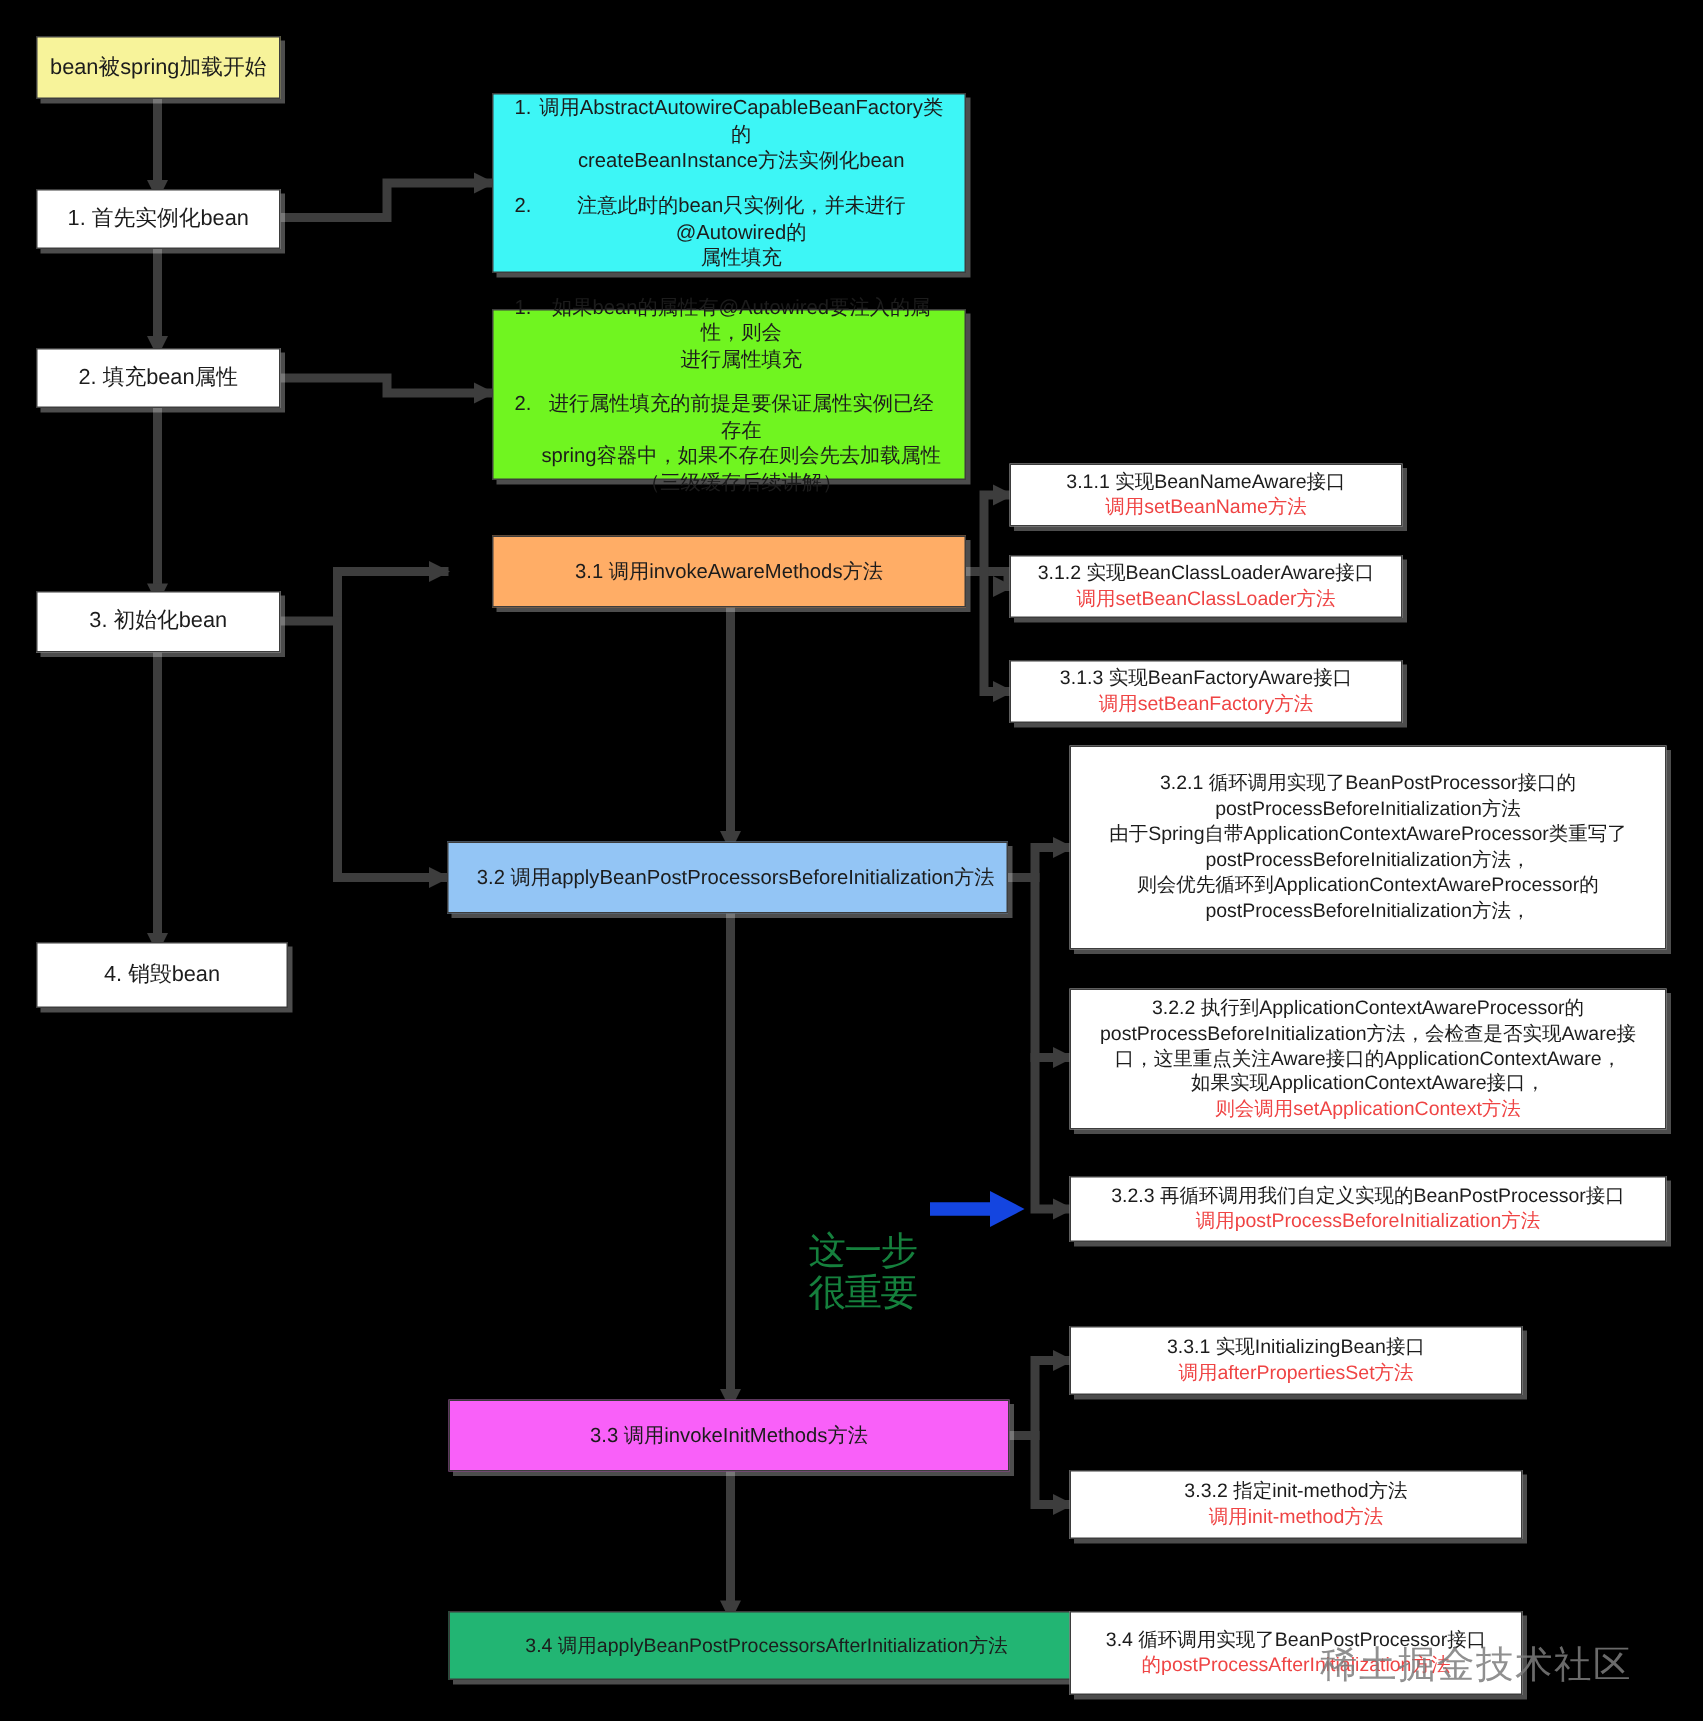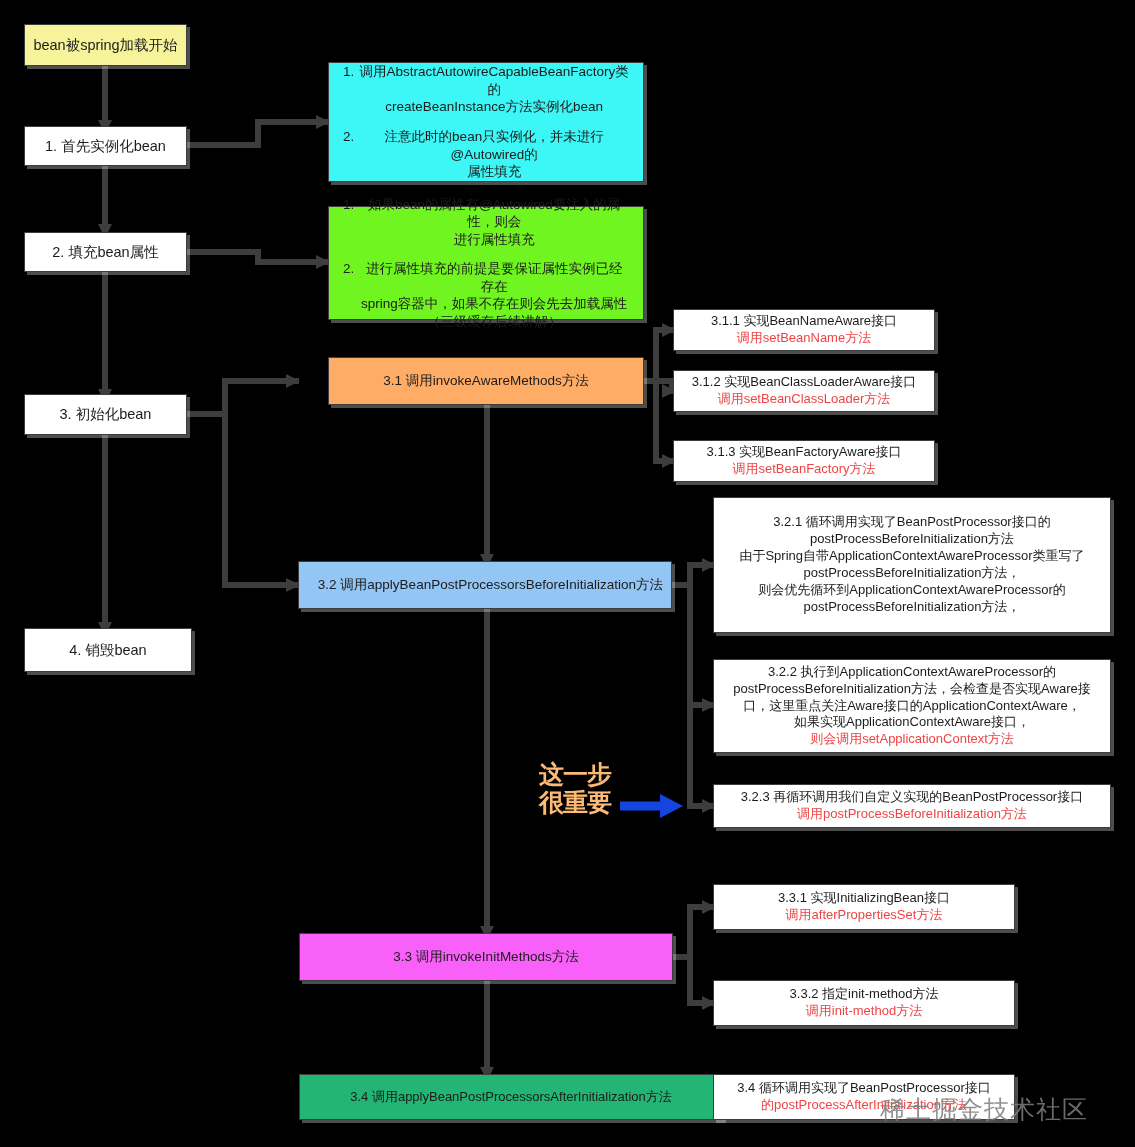--- a/index.html
+++ b/index.html
@@ -20,22 +20,22 @@
   .red{color:#ef4444;}
   .p{margin:0;}
   .gap{height:12px;}
 
   .ol{display:flex;gap:5px;text-align:left;align-items:flex-start;}
   .ol .num{flex:0 0 auto;}
   .ol .txt{flex:1 1 auto;text-align:center;}
 
   .watermark{position:absolute;left:880px;top:1093px;font-size:25px;color:#7d7d7d;
              opacity:.85;letter-spacing:1px;white-space:nowrap;}
-  .hotlabel{position:absolute;left:536px;top:760px;width:78px;height:57px;
-            color:#fdba74;font-weight:bold;font-size:25px;line-height:28px;
+  .hotlabel{position:absolute;left:536px;top:820px;width:78px;height:57px;
+            color:#15803d;font-weight:normal;font-size:25px;line-height:28px;
             text-align:center;letter-spacing:-1px;filter:blur(0.4px);}
 </style>
 </head>
 <body>
 
 <div id="canvas">
 
   <svg class="edges" viewBox="0 0 1135 1147">
     <g stroke="#3d3d3d" stroke-width="6" fill="none" stroke-linecap="square">
 
@@ -233,21 +233,21 @@
     <div class="inner">
       <div>3.3.2 指定init-method方法</div>
       <div class="red">调用init-method方法</div>
     </div>
   </div>
 
   <div class="node l3" style="left:299px;top:1074px;width:424px;height:46px;background:#22b573;">
     <span class="inner">3.4 调用applyBeanPostProcessorsAfterInitialization方法</span>
   </div>
 
-  <div class="node l3" style="left:713px;top:1074px;width:302px;height:46px;">
+  <div class="node l3" style="left:713px;top:1074px;width:302px;height:56px;">
     <div class="inner">
       <div>3.4 循环调用实现了BeanPostProcessor接口</div>
       <div class="red">的postProcessAfterInitialization方法</div>
     </div>
   </div>
 
   <div class="watermark">稀土掘金技术社区</div>
 </div>
 
 </body></html>

